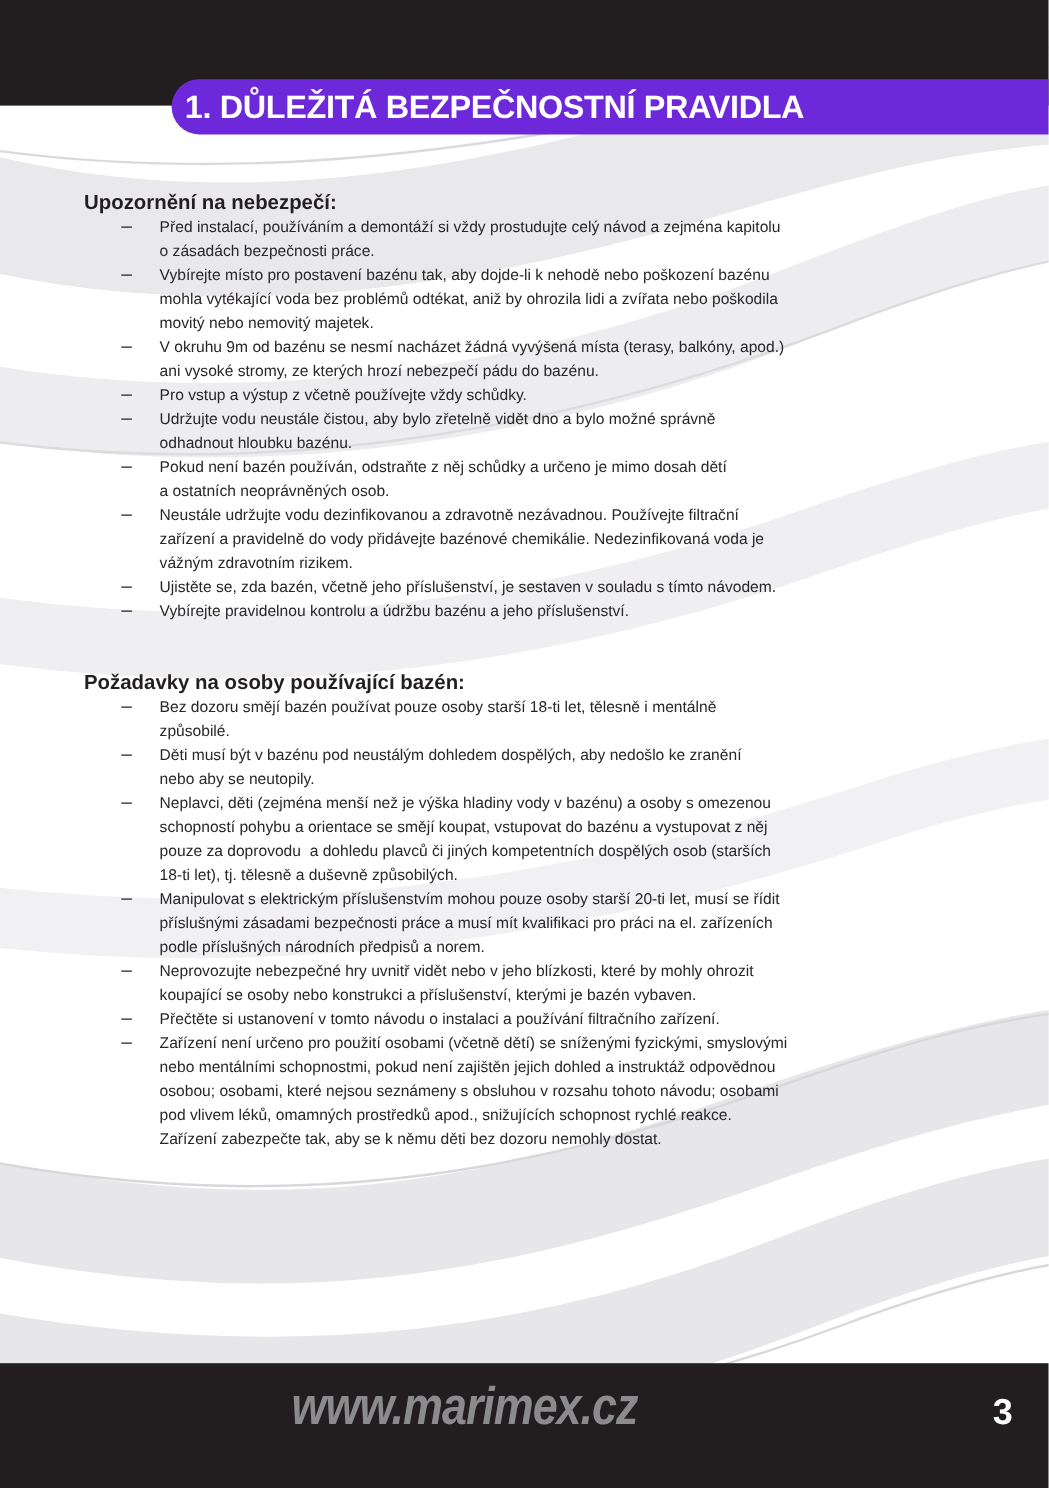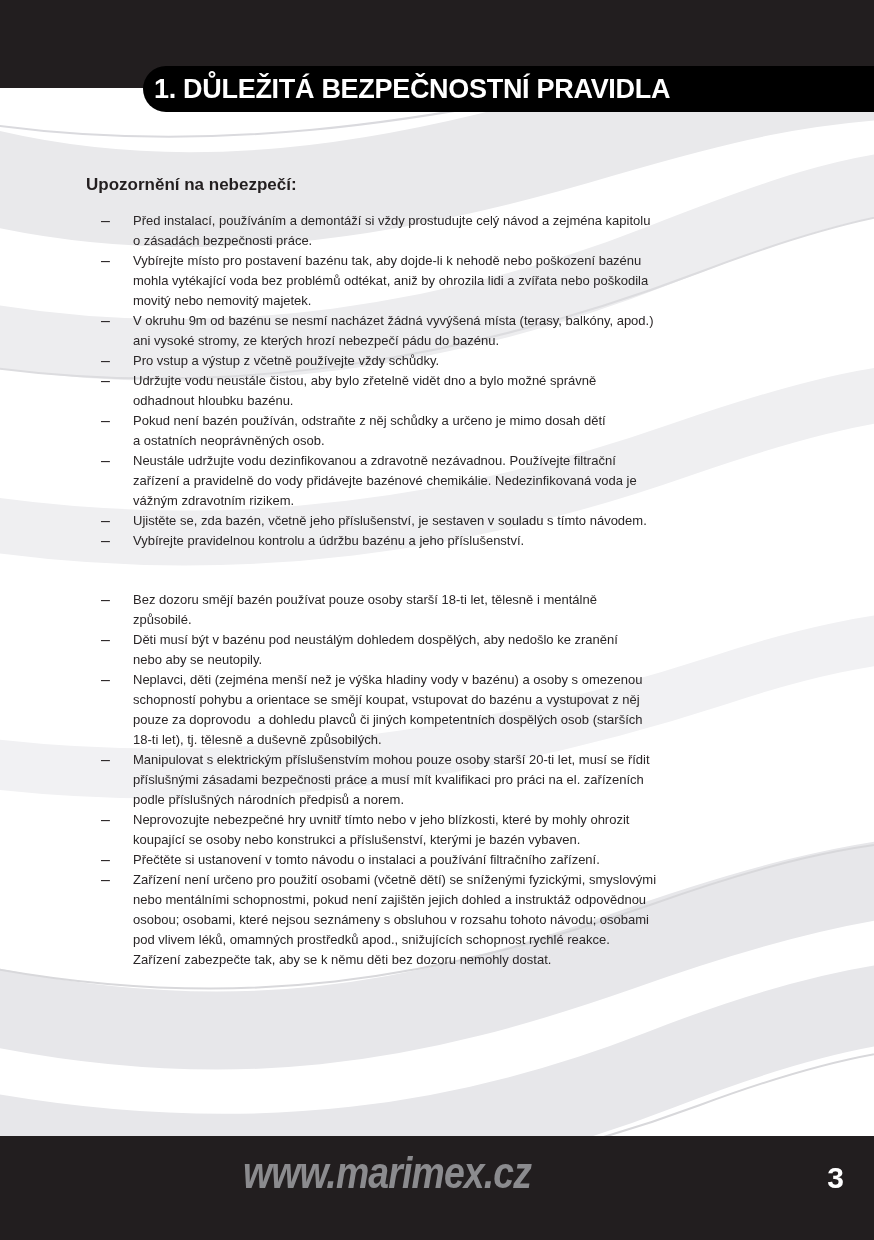--- a/index.html
+++ b/index.html
@@ -13,40 +13,40 @@
   }
   
   .waves{position:absolute;left:0;top:0;width:874px;height:1240px;z-index:0;}
   
   .header-black{
     position:absolute;left:0;top:0;width:100%;height:88px;
     background:#221e1f;z-index:2;
   }
   .title-bar{
     position:absolute;left:143px;right:0;top:66px;height:46px;
-    background:#000000;
+    background:#6d28d9;
     border-radius:23px 0 0 23px;
     display:flex;align-items:center;
     padding-left:11px;box-sizing:border-box;
     z-index:3;
   }
   .title-bar .title-text{
     color:#ffffff;
     font-size:27px;font-weight:bold;
     letter-spacing:-0.3px;
     white-space:nowrap;
   }
   
   .content{
     position:absolute;left:70px;top:158px;right:36px;z-index:1;
   }
   .section{margin:0;}
   .section + .section{margin-top:39px;}
   .section-heading{
-    margin:16px;padding:0;
+    margin:0;padding:0;
     font-size:17px;font-weight:bold;line-height:21px;
     color:#231f20;
   }
   .bullet-list{list-style:none;margin:0;padding:0;}
   .bullet-row{display:flex;align-items:flex-start;}
   .bullet-dash{
     flex:0 0 63px;box-sizing:border-box;
     padding-left:31px;
     font-size:16px;line-height:20px;
   }
@@ -153,20 +153,21 @@
   </li>
 
   <li class="bullet-row">
     <span class="bullet-dash">–</span>
     <span class="bullet-text">Vybírejte pravidelnou kontrolu a údržbu bazénu a jeho příslušenství.</span>
   </li>
 </ul>
   </section>
 
   <section class="section">
+    <h2 class="section-heading">Požadavky na osoby používající bazén:</h2>
     <ul class="bullet-list">
   <li class="bullet-row">
     <span class="bullet-dash">–</span>
     <span class="bullet-text">Bez dozoru smějí bazén používat pouze osoby starší 18-ti let, tělesně i mentálně
 způsobilé.</span>
   </li>
 
   <li class="bullet-row">
     <span class="bullet-dash">–</span>
     <span class="bullet-text">Děti musí být v bazénu pod neustálým dohledem dospělých, aby nedošlo ke zranění
@@ -183,21 +184,21 @@
 
   <li class="bullet-row">
     <span class="bullet-dash">–</span>
     <span class="bullet-text">Manipulovat s elektrickým příslušenstvím mohou pouze osoby starší 20-ti let, musí se řídit
 příslušnými zásadami bezpečnosti práce a musí mít kvalifikaci pro práci na el. zařízeních
 podle příslušných národních předpisů a norem.</span>
   </li>
 
   <li class="bullet-row">
     <span class="bullet-dash">–</span>
-    <span class="bullet-text">Neprovozujte nebezpečné hry uvnitř tímto nebo v jeho blízkosti, které by mohly ohrozit
+    <span class="bullet-text">Neprovozujte nebezpečné hry uvnitř vidět nebo v jeho blízkosti, které by mohly ohrozit
 koupající se osoby nebo konstrukci a příslušenství, kterými je bazén vybaven.</span>
   </li>
 
   <li class="bullet-row">
     <span class="bullet-dash">–</span>
     <span class="bullet-text">Přečtěte si ustanovení v tomto návodu o instalaci a používání filtračního zařízení.</span>
   </li>
 
   <li class="bullet-row">
     <span class="bullet-dash">–</span>

